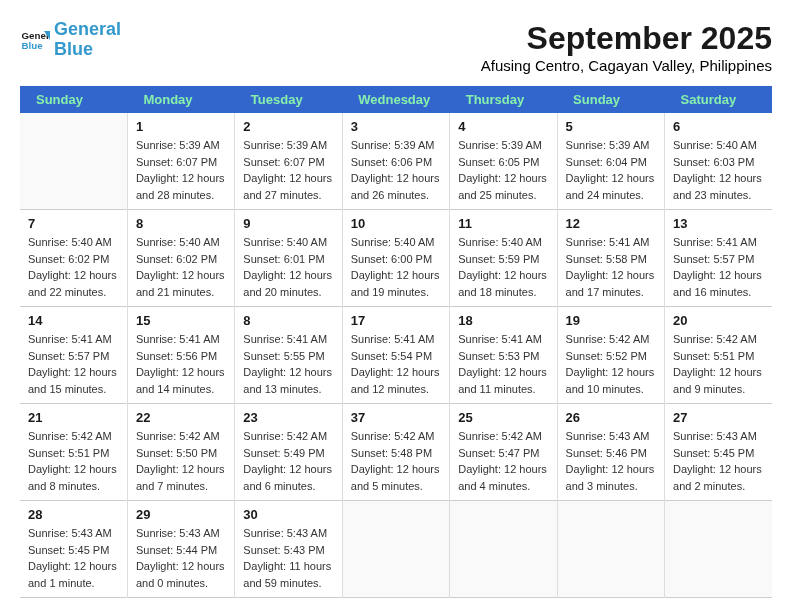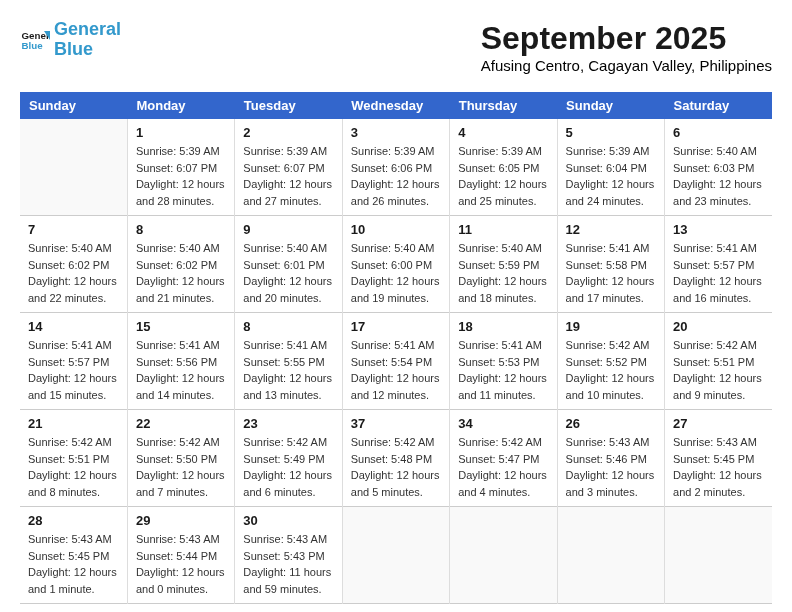--- a/index.html
+++ b/index.html
@@ -23,21 +23,22 @@
     }
     .logo-text span {
       color: #3399cc;
     }
     .logo-icon {
       width: 30px;
       height: 30px;
       margin-right: 4px;
     }
     .header-right {
-      margin-bottom: 8px;
+      text-align: right;
+      margin-bottom: 2px;
     }
     .month-title {
       font-size: 32px;
       font-weight: bold;
       color: #1a1a1a;
     }
     .location {
       font-size: 15px;
       color: #000000;
     }
@@ -46,23 +47,23 @@
       justify-content: space-between;
       align-items: flex-start;
       margin-bottom: 10px;
     }
     table {
       width: 100%;
       border-collapse: collapse;
     }
     thead tr th {
       background-color: #3366cc;
-      color: #ffffff;
+      color: #86efac;
       text-align: left;
-      padding: 6px 9px;
+      padding: 6px 16px;
       font-size: 13px;
       font-weight: bold;
     }
     tbody tr {
       border-bottom: 1px solid #ccc;
     }
     tbody tr td {
       vertical-align: top;
       padding: 6px 8px;
       font-size: 11px;
@@ -226,21 +227,21 @@
         </td>
         <td>
           <span class="day-num">23</span>
           <div class="cell-info">Sunrise: 5:42 AM<br>Sunset: 5:49 PM<br>Daylight: 12 hours<br>and 6 minutes.</div>
         </td>
         <td>
           <span class="day-num">37</span>
           <div class="cell-info">Sunrise: 5:42 AM<br>Sunset: 5:48 PM<br>Daylight: 12 hours<br>and 5 minutes.</div>
         </td>
         <td>
-          <span class="day-num">34</span>
+          <span class="day-num">25</span>
           <div class="cell-info">Sunrise: 5:42 AM<br>Sunset: 5:47 PM<br>Daylight: 12 hours<br>and 4 minutes.</div>
         </td>
         <td>
           <span class="day-num">26</span>
           <div class="cell-info">Sunrise: 5:43 AM<br>Sunset: 5:46 PM<br>Daylight: 12 hours<br>and 3 minutes.</div>
         </td>
         <td>
           <span class="day-num">27</span>
           <div class="cell-info">Sunrise: 5:43 AM<br>Sunset: 5:45 PM<br>Daylight: 12 hours<br>and 2 minutes.</div>
         </td>

